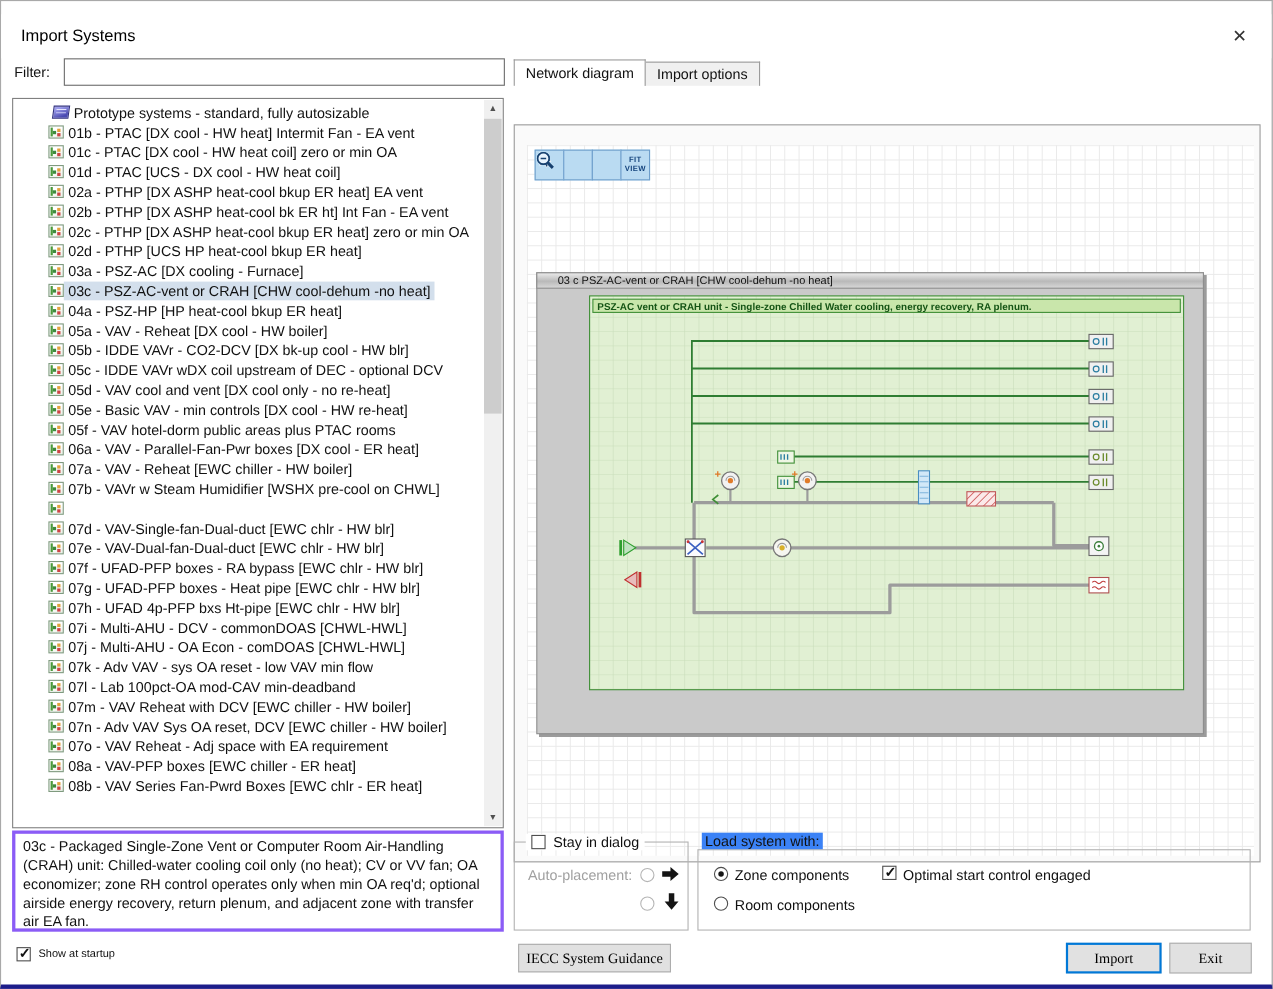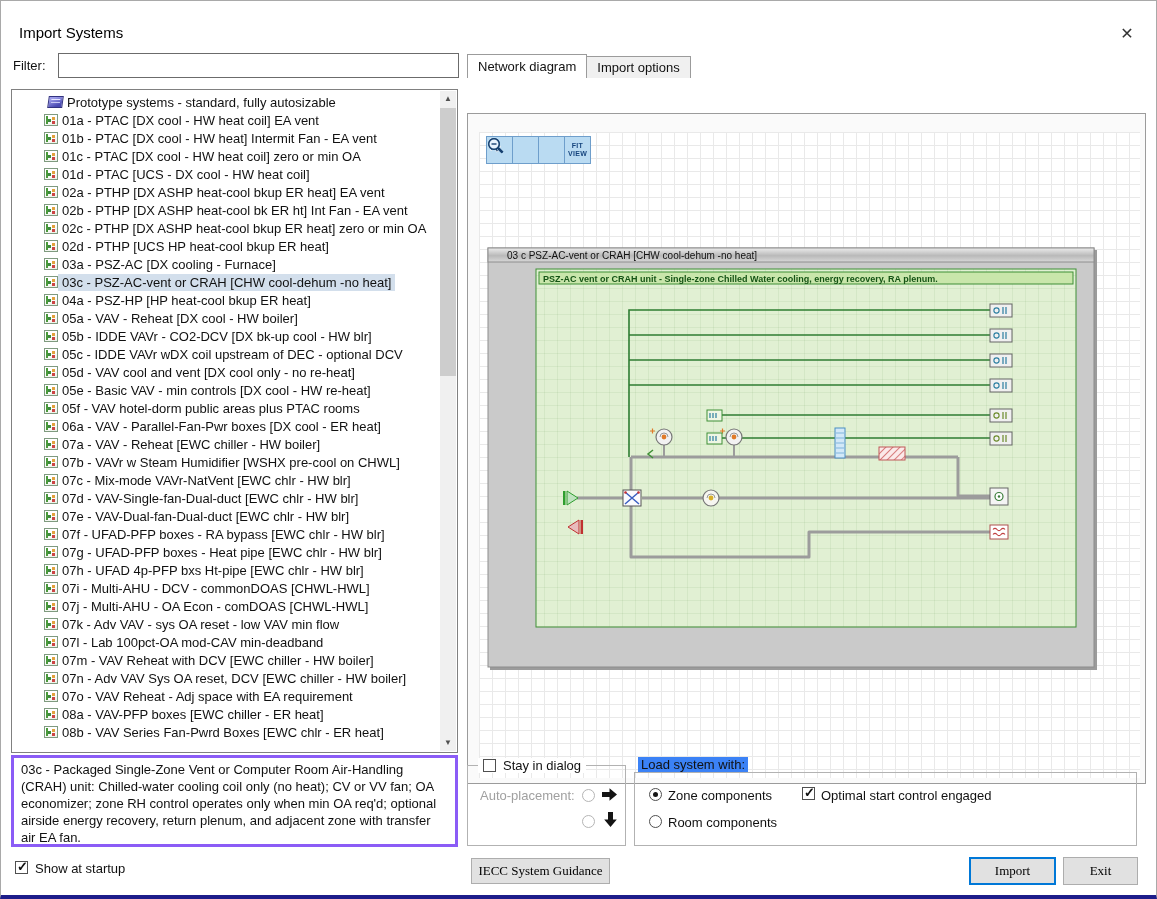--- a/index.html
+++ b/index.html
@@ -45,21 +45,21 @@
   
   .sb { position:absolute; top:1px; right:1px; bottom:1px; width:16px; background:#f0f0f0; }
   .sb-btn { position:absolute; left:0; width:16px; height:16px; font-size:8px; color:#505050;
             text-align:center; line-height:16px; background:#f0f0f0; }
   .sb-up { top:0; } .sb-down { bottom:0; }
   .sb-thumb { position:absolute; left:0; top:17px; width:16px; height:268px; background:#cdcdcd; }
 
   .desc-box { position:absolute; left:10px; top:754px; width:447px; height:92px; border:3px solid #8b5cf6;
               background:#fff; font-size:13px; line-height:17px; padding:3px 7px; }
 
-  .startup-row { position:absolute; left:14px; top:860px; display:flex; gap:7px; font-size:13px; }
+  .startup-row { position:absolute; left:14px; top:860px; display:flex; align-items:center; gap:7px; font-size:10px; }
 
   
   .cb { width:13px; height:13px; background:#fff; border:1px solid #4f4f4f; position:relative; flex:0 0 13px; display:inline-block; }
   .cb.on::after { content:"\2713"; position:absolute; left:1px; top:-3px; font-size:13px; font-weight:bold; color:#101010; }
   .radio { width:13px; height:13px; border-radius:50%; background:#fff; border:1px solid #4f4f4f; position:absolute; }
   .radio.on::after { content:""; position:absolute; left:3px; top:3px; width:5px; height:5px; border-radius:50%; background:#151515; }
   .radio.disabled { border-color:#b5b5b5; }
 
   
   .tabs { position:absolute; left:466px; top:53px; display:flex; align-items:flex-end; z-index:3; }
@@ -115,24 +115,20 @@
 
   <div class="tree-box">
     <div class="tree-viewport">
       <div class="tree-row root">
         <span class="book-icon"></span>
         <span class="tree-text">Prototype systems - standard, fully autosizable</span>
       </div>
       <div id="tree-items">
           <div class="tree-row">
             <span class="sys-icon"></span>
-            <span class="tree-text">01a - PTAC [DX cool - HW heat coil] EA vent</span>
-          </div>
-          <div class="tree-row">
-            <span class="sys-icon"></span>
             <span class="tree-text">01b - PTAC [DX cool - HW heat] Intermit Fan - EA vent</span>
           </div>
           <div class="tree-row">
             <span class="sys-icon"></span>
             <span class="tree-text">01c - PTAC [DX cool - HW heat coil] zero or min OA</span>
           </div>
           <div class="tree-row">
             <span class="sys-icon"></span>
             <span class="tree-text">01d - PTAC [UCS - DX cool - HW heat coil]</span>
           </div>
@@ -195,21 +191,20 @@
           <div class="tree-row">
             <span class="sys-icon"></span>
             <span class="tree-text">07a - VAV - Reheat [EWC chiller - HW boiler]</span>
           </div>
           <div class="tree-row">
             <span class="sys-icon"></span>
             <span class="tree-text">07b - VAVr w Steam Humidifier [WSHX pre-cool on CHWL]</span>
           </div>
           <div class="tree-row">
             <span class="sys-icon"></span>
-            <span class="tree-text">07c - Mix-mode VAVr-NatVent [EWC chlr - HW blr]</span>
           </div>
           <div class="tree-row">
             <span class="sys-icon"></span>
             <span class="tree-text">07d - VAV-Single-fan-Dual-duct [EWC chlr - HW blr]</span>
           </div>
           <div class="tree-row">
             <span class="sys-icon"></span>
             <span class="tree-text">07e - VAV-Dual-fan-Dual-duct [EWC chlr - HW blr]</span>
           </div>
           <div class="tree-row">

